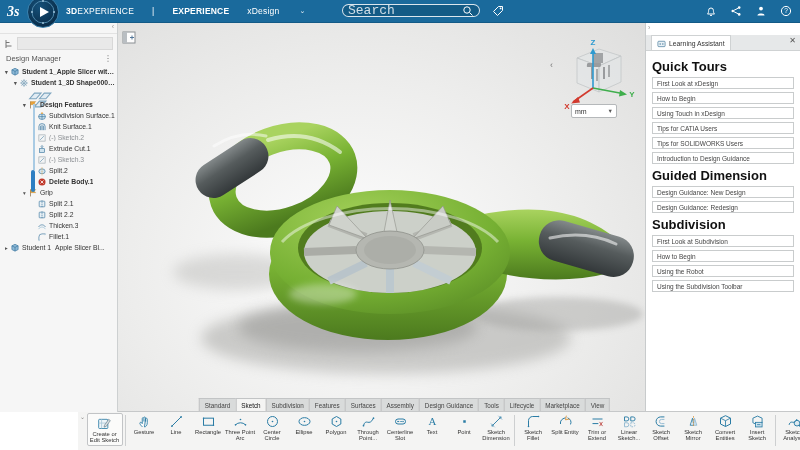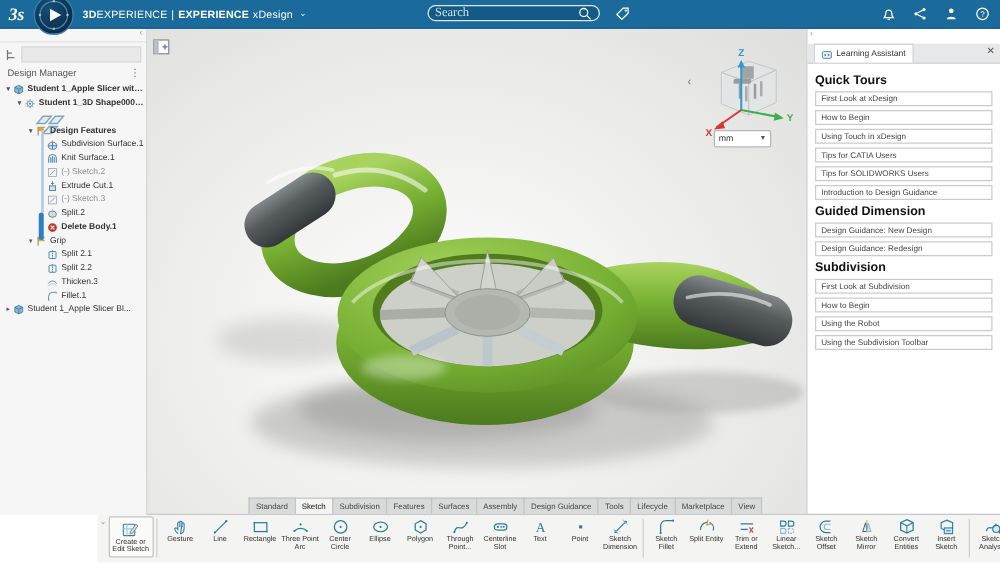--- a/index.html
+++ b/index.html
@@ -7,29 +7,29 @@
        font-family:"Liberation Sans",sans-serif;-webkit-font-smoothing:antialiased}
   svg{display:block}
 
   
   .topbar{position:absolute;left:0;top:0;width:800px;height:22px;background:#1a6a9c;
           border-bottom:1px solid #135a86;z-index:30;color:#fff}
   .logo{position:absolute;left:6px;top:2px;width:18px;height:18px}
   .compass{position:absolute;left:27px;top:-4px;width:30px;height:30px;border-radius:50%;
            background:radial-gradient(circle at 38% 32%,#155079,#0a2f4c 70%);
            border:1px solid #3b81ad;z-index:40;display:flex;align-items:center;justify-content:center;cursor:pointer}
-  .brand{position:absolute;left:66px;top:0;height:22px;display:flex;align-items:center;gap:3px;
+  .brand{position:absolute;left:66px;top:0;height:22px;display:flex;align-items:center;gap:18px;
          font-size:8.5px;letter-spacing:.2px;white-space:nowrap}
   .brand .b{font-weight:bold}
   .brand .caret{font-size:7px;margin-left:2px;opacity:.9}
   .searchwrap{position:absolute;left:342px;top:4px;width:138px;height:13px;box-sizing:border-box;
               border:1px solid rgba(255,255,255,.85);border-radius:8px;background:rgba(10,62,94,.35);
               display:flex;align-items:center;padding:0 5px;gap:3px}
   .searchwrap input{flex:1;min-width:0;background:transparent;border:none;outline:none;color:#fff;
-                    font-size:10px;font-family:Liberation Serif, serif;padding:0}
+                    font-size:13px;font-family:Liberation Mono, monospace;padding:0}
   .searchwrap input::placeholder{color:rgba(255,255,255,.8)}
   .topicon{width:12px;height:12px;flex:none;cursor:pointer}
   .tagicon{position:absolute;left:492px;top:5px}
   .right-icons{position:absolute;right:8px;top:0;height:22px;display:flex;align-items:center;gap:13px}
 
   
   .left-panel{position:absolute;left:0;top:22px;width:118px;height:390px;background:#f6f6f6;
               border-right:1px solid #cdd0d1;box-sizing:border-box;z-index:5;overflow:hidden}
   .lp-top{height:11px;border-bottom:1px solid #e2e2e2;position:relative}
   .lp-top .hchev{position:absolute;right:3px;top:1px;font-size:7px;color:#999;cursor:pointer}
@@ -65,21 +65,21 @@
   .right-panel{position:absolute;left:645px;top:22px;width:155px;height:390px;background:#fff;
                border-left:1px solid #c8cbcc;box-sizing:border-box}
   .rp-top{height:13px;position:relative}
   .rp-top .hchev{position:absolute;left:2px;top:2px;font-size:7px;color:#999;cursor:pointer}
   .rp-tabs{height:15px;background:#e6e8e9;border-bottom:1px solid #cfd2d3;display:flex;align-items:flex-end;position:relative}
   .rp-tab{margin-left:5px;height:14px;background:#fff;border:1px solid #cfd2d3;border-bottom:none;
           display:flex;align-items:center;gap:3px;padding:0 5px;font-size:6.8px;color:#333;cursor:pointer}
   .rp-tab .tic{width:9px;height:9px}
   .rp-close{position:absolute;right:4px;top:1px;font-size:8px;color:#555;cursor:pointer}
   .rp-content{padding:4px 6px}
-  .lsec-title{font-size:10px;font-weight:bold;color:#111;margin:4px 0 3px}
+  .lsec-title{font-size:13px;font-weight:bold;color:#111;margin:4px 0 3px}
   .lbtn{display:block;width:100%;height:12px;margin-bottom:3px;background:#fff;border:1px solid #c9cccd;
         font-size:6.5px;color:#444;text-align:left;padding:0 4px;font-family:inherit;cursor:pointer;box-sizing:border-box}
 
   
   .ribbon-tabs{position:absolute;top:398px;left:405px;transform:translateX(-50%);display:flex;height:13px;z-index:10}
   .rtab{padding:0 5px;margin-left:-1px;font-size:6.3px;color:#444;background:#d9dbdb;
         border:1px solid #c2c4c5;border-bottom:none;display:flex;align-items:center;white-space:nowrap;cursor:pointer}
   .rtab.active{background:#f4f4f3;color:#111}
 
   

